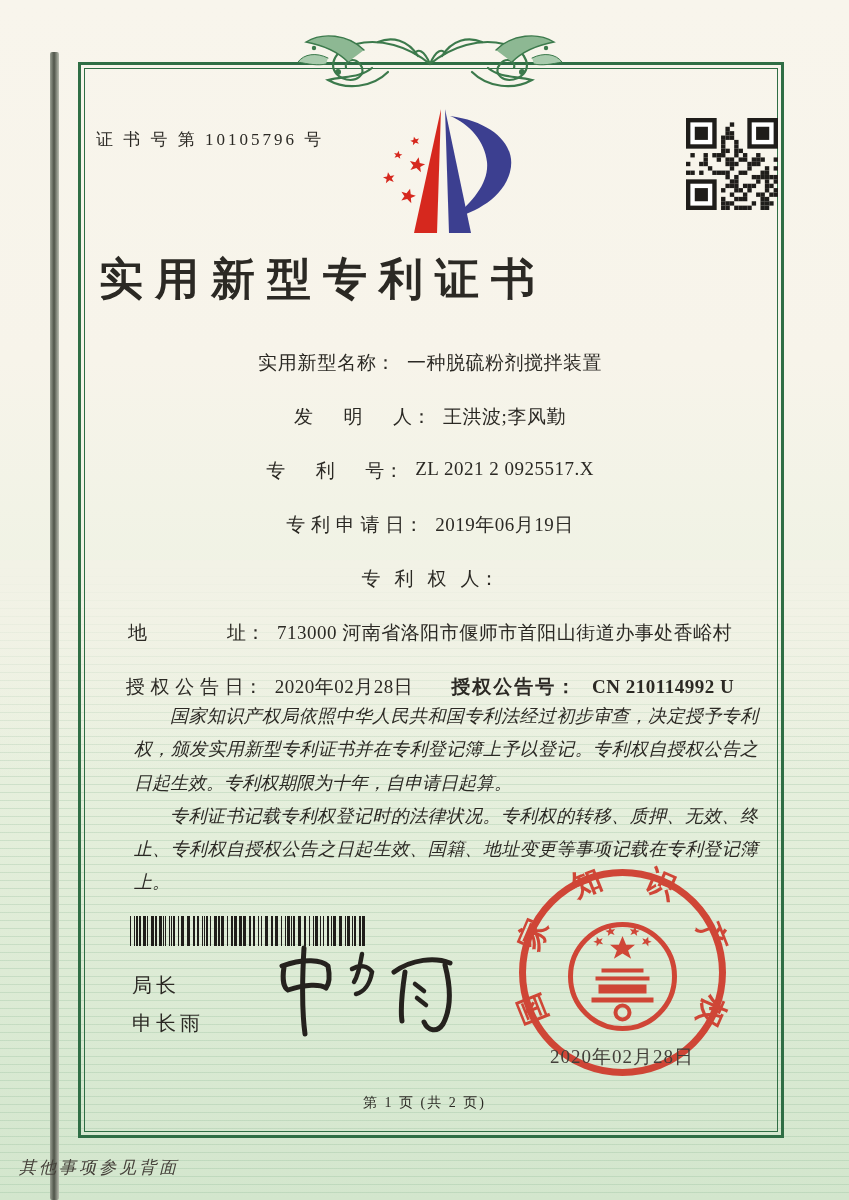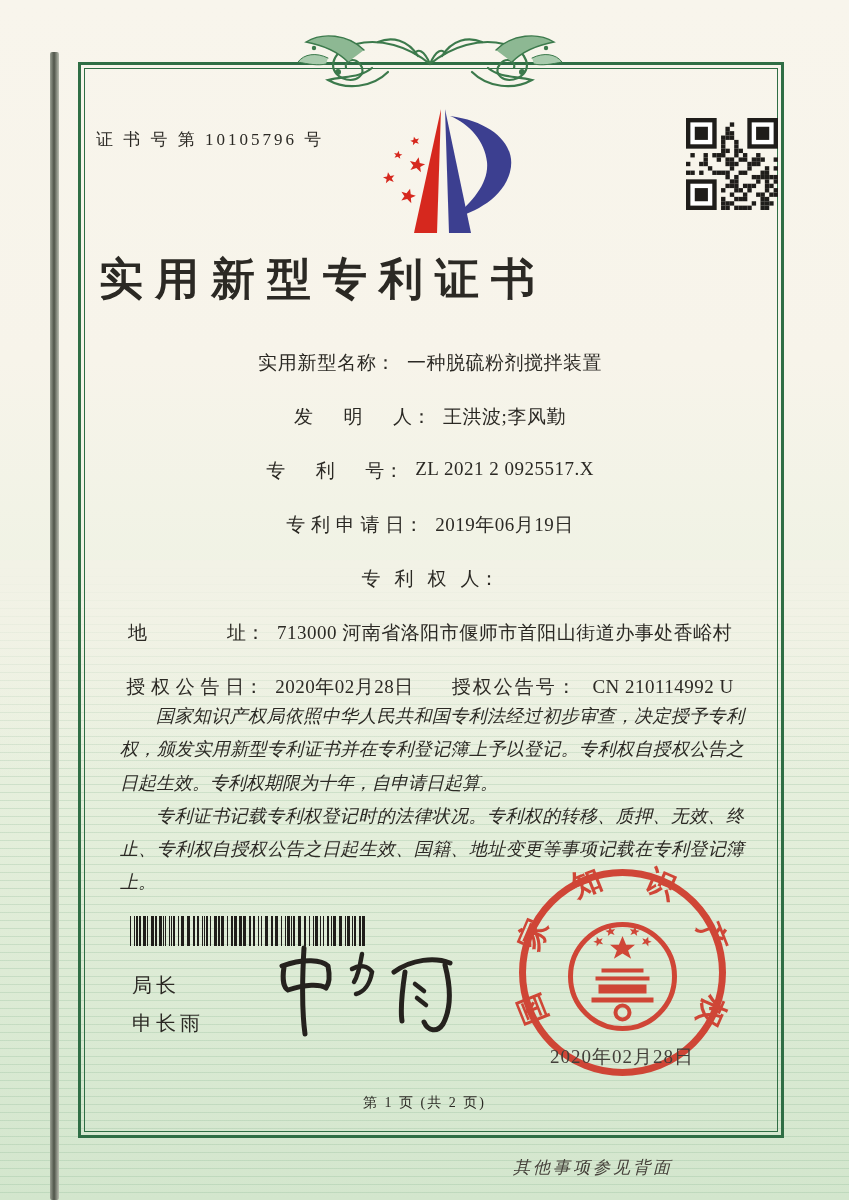--- a/index.html
+++ b/index.html
@@ -37,39 +37,39 @@
   .qr{ position:absolute; left:686px; top:118px; }
   .title{
     position:absolute; left:82px; top:250px; width:700px; 
     font-size:44px; font-weight:bold; letter-spacing:12px;margin-left:17px;
   }
   .fields{ position:absolute; left:118px; top:350px; width:624px; font-size:19px; }
   .frow{ height:54px; display:flex; align-items:flex-start; white-space:nowrap;justify-content:center; }
   .flabel{ display:inline-block; width:118px; text-align:justify; text-align-last:justify; }
   .fcolon{ display:inline-block; }
   .fvalue{ margin-left:12px; letter-spacing:.5px; }
-  .grant{ margin-left:38px; }
+  .grant{ margin-left:38px;font-weight:bold; }
   .grant .glabel{ letter-spacing:2px; }
   .paras{
-    position:absolute; left:120px; top:700px; width:624px;
+    position:absolute; left:134px; top:700px; width:624px;
     font-size:18px; line-height:1.85; font-style:italic; text-align:justify;
   }
   .paras p{ margin:0; text-indent:2em; }
   .barcode{ position:absolute; left:130px; top:916px; }
   .signer{ position:absolute; left:132px; top:966px; font-size:20px; line-height:38px; letter-spacing:4px; }
   .signature{ position:absolute; left:244px; top:932px; }
   .seal{ position:absolute; left:505px; top:855px; opacity:.93; }
   .seal-date{
     position:absolute; left:514px; top:1044px; width:216px; text-align:center;
     font-size:19px; letter-spacing:1px; color:#43403a;
   }
   .page-label{ position:absolute; left:0; top:1094px; width:849px; text-align:center; font-size:14px; letter-spacing:2px; }
   .back-note{
-    position:absolute; left:0; top:1156px; width:673px; text-align:right;
-    font-size:17px; font-style:italic; letter-spacing:3px; color:#45413a;
+    position:absolute; left:0; top:1156px; width:673px; text-align:left;
+    font-size:17px; font-style:italic; letter-spacing:3px; color:#45413a;padding-left:19px;
   }
 </style>
 </head>
 <body>
 
 <div class="page">
 
   <div class="texture">
     <div class="texture-fade"></div>
   </div>

